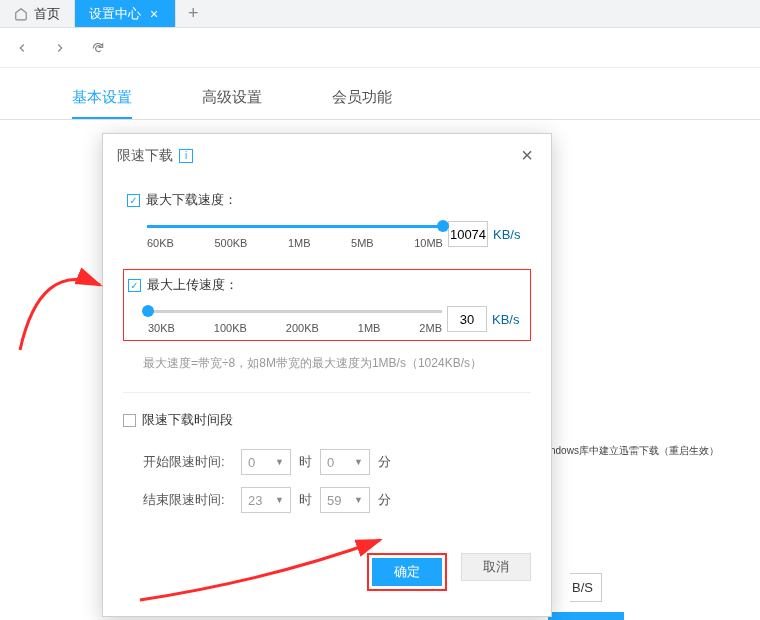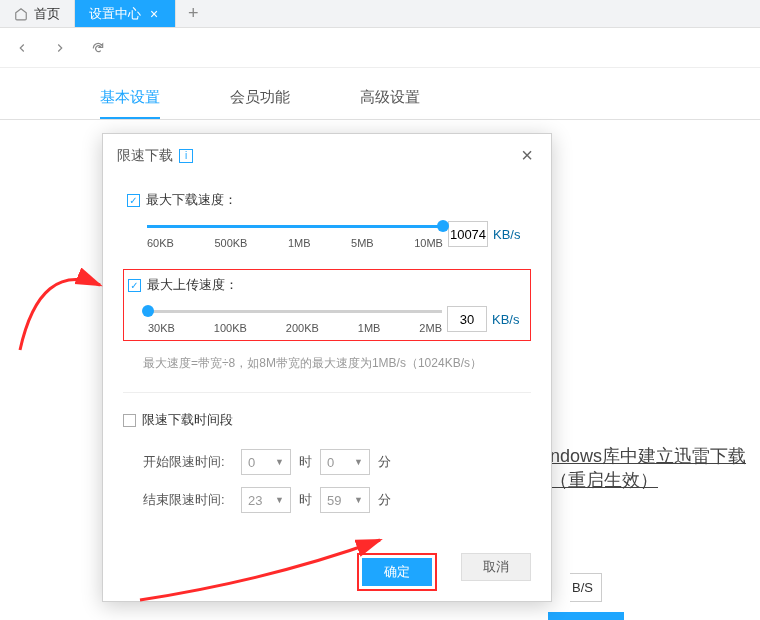--- a/index.html
+++ b/index.html
@@ -15,26 +15,26 @@
 
   
   .toolbar { height: 40px; background: #fff; border-bottom: 1px solid #eee; display: flex; align-items: center; padding: 0 10px; gap: 14px; }
   .nav-btn { width: 24px; height: 24px; display: flex; align-items: center; justify-content: center; color: #888; cursor: pointer; }
   .nav-btn svg { width: 14px; height: 14px; stroke: #888; stroke-width: 2; fill: none; }
 
   
   .content { position: absolute; top: 76px; left: 0; right: 0; bottom: 0; background: #fff; }
 
   
-  .settings-tabs { display: flex; gap: 70px; padding-left: 100px; border-bottom: 1px solid #e0e0e0; }
+  .settings-tabs { display: flex; gap: 70px; padding-left: 72px; border-bottom: 1px solid #e0e0e0; }
   .settings-tab { padding: 12px 0 10px; font-size: 15px; color: #555; cursor: pointer; border-bottom: 2px solid transparent; }
   .settings-tab.active { color: #1ea6ff; border-bottom-color: #1ea6ff; }
 
   
-  .bg-text { position: absolute; left: 550px; top: 368px; font-size: 18px; color: #444; text-decoration: underline; }
+  .bg-text { position: absolute; left: 550px; top: 368px; font-size: 10px; color: #444; }
   .bg-speed-box { position: absolute; left: 548px; top: 497px; display: flex; align-items: center; gap: 10px; flex-direction: column; }
   .bg-speed-unit { border: 1px solid #ccc; border-left: none; padding: 6px 8px 6px 2px; }
   .modify-btn { background: #1ea6ff; color: #fff; padding: 6px 12px; font-size: 13px; cursor: pointer; }
 
   
   .dialog { position: absolute; left: 102px; top: 133px; width: 450px; background: #fff; border: 1px solid #d0d0d0; box-shadow: 0 4px 20px rgba(0,0,0,0.2); }
   .dialog-header { display: flex; justify-content: space-between; align-items: center; padding: 10px 14px; }
   .dialog-title { display: flex; align-items: center; gap: 6px; color: #555; font-size: 14px; }
   .info-icon { width: 14px; height: 14px; border: 1px solid #1ea6ff; color: #1ea6ff; font-size: 10px; display: flex; align-items: center; justify-content: center; }
   .dialog-close { font-size: 20px; color: #666; cursor: pointer; padding: 0 4px; }
@@ -57,21 +57,21 @@
   .unit { font-size: 13px; color: #0369a1; width: 34px; }
 
   .note { color: #999; font-size: 12px; padding-left: 20px; margin-bottom: 20px; }
   .divider { height: 1px; background: #eee; margin: 10px 0 18px; }
 
   .time-row { display: flex; align-items: center; gap: 8px; padding-left: 20px; margin-bottom: 12px; font-size: 13px; color: #555; }
   .time-label { width: 90px; }
   .select { width: 50px; height: 26px; border: 1px solid #ccc; display: flex; align-items: center; justify-content: space-between; padding: 0 6px; color: #999; cursor: pointer; }
   .sel-arrow { font-size: 9px; color: #888; }
 
-  .dialog-footer { display: flex; justify-content: flex-end; gap: 24px; padding: 14px 20px 10px; margin-left: 36px; }
+  .dialog-footer { display: flex; justify-content: flex-end; gap: 14px; padding: 14px 20px 25px; margin-left: 36px; }
   .btn { width: 70px; height: 28px; display: flex; align-items: center; justify-content: center; font-size: 13px; cursor: pointer; }
   .btn-primary { background: #1ea6ff; color: #fff; }
   .btn-primary-wrap { border: 2px solid #ff2a2a; padding: 3px; }
   .btn-default { background: #f0f0f0; color: #555; border: 1px solid #ddd; }
 
   
   .arrow-svg { position: absolute; pointer-events: none; }
 </style>
 </head>
 <body>
@@ -104,22 +104,22 @@
   <div class="nav-btn">
       <svg viewBox="0 0 24 24">
         <path d="M4 12a8 8 0 0114-5l2-2v6h-6l2-2a5 5 0 100 8" stroke-linecap="round"></path>
       </svg>
     </div>
 </div>
 
 <div class="content">
   <div class="settings-tabs">
     <div class="settings-tab active">基本设置</div>
+    <div class="settings-tab">高级设置</div>
     <div class="settings-tab">会员功能</div>
-    <div class="settings-tab">高级设置</div>
   </div>
 
   <div class="bg-text">ndows库中建立迅雷下载（重启生效）</div>
   <div class="bg-speed-box">
     <span class="bg-speed-unit">B/S</span>
     <span class="modify-btn">最大速度</span>
   </div>
 </div>
 
 <div class="dialog">

